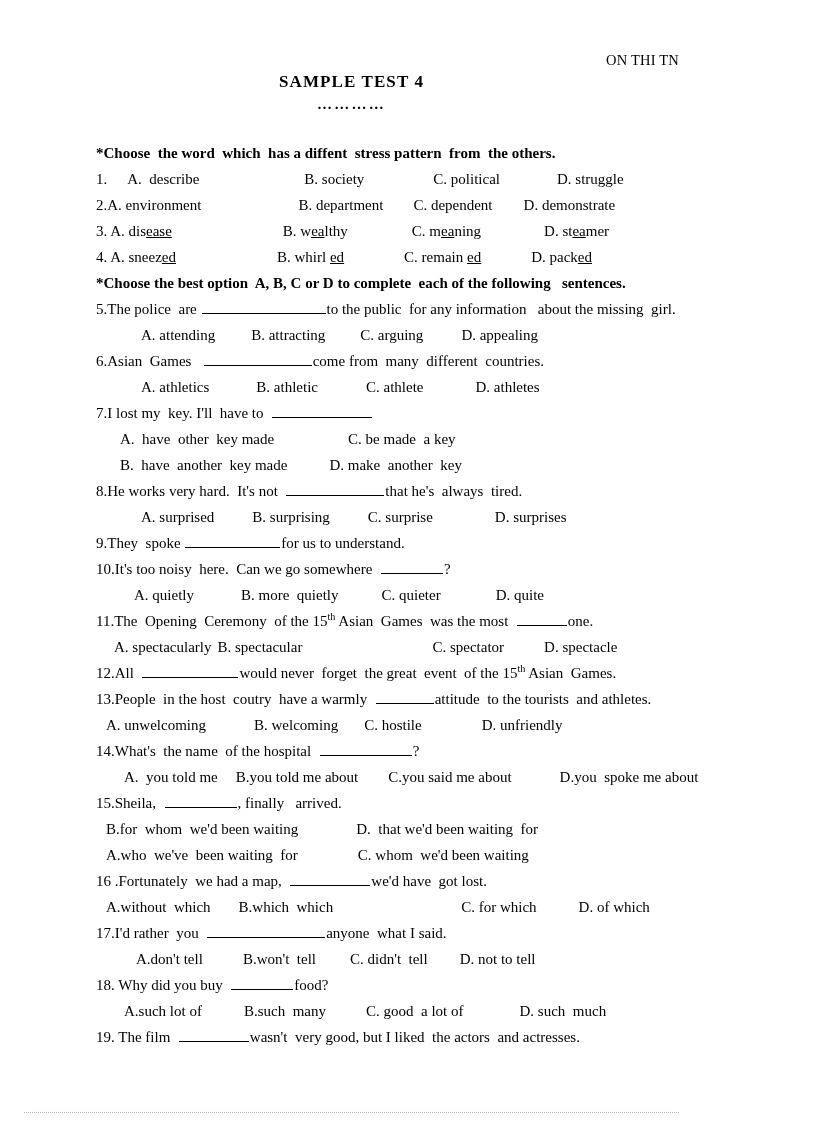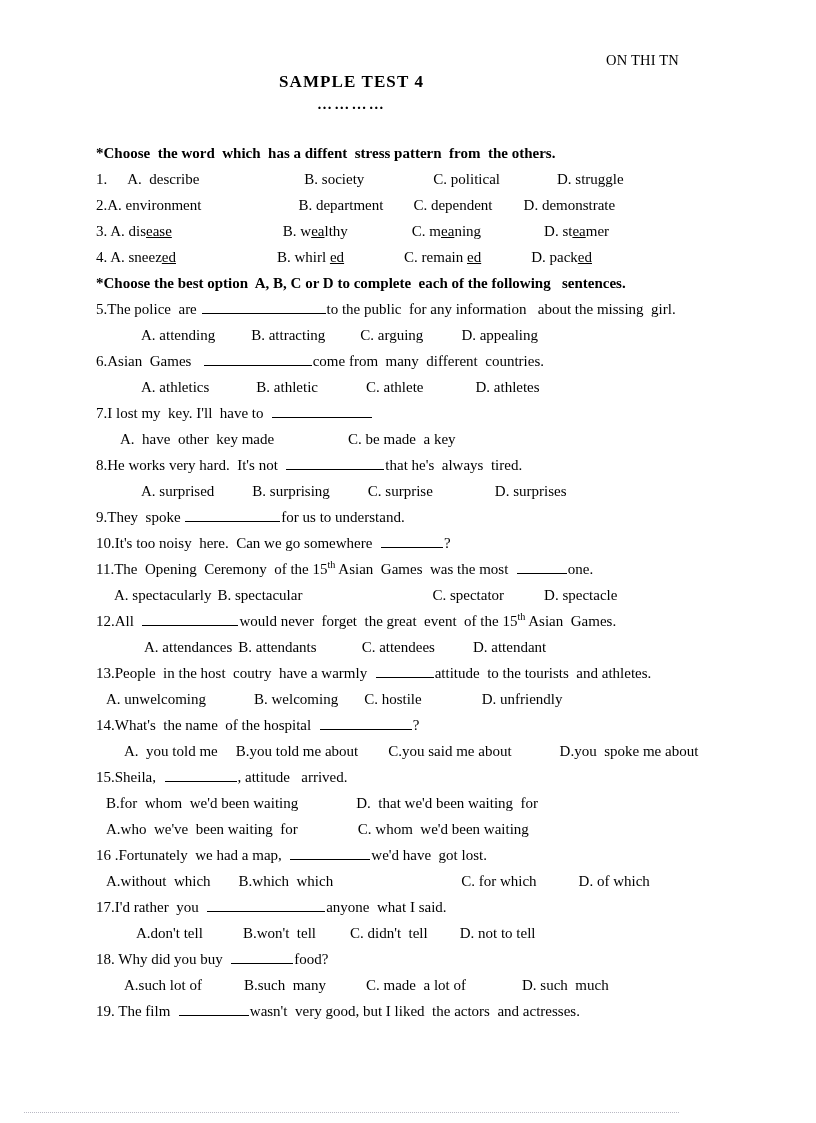--- a/index.html
+++ b/index.html
@@ -115,52 +115,53 @@
     <div class="instr">*Choose the best option  A, B, C or D to complete  each of the following   sentences.</div>
 
     <div class="ln"><span>5.The police  are </span><span class="blank" style="width:124px"></span><span>to the public  for any information   about the missing  girl.</span></div>
     <div class="ln"><span style="display:inline-block;width:45px"></span><span>A. attending</span><span style="display:inline-block;width:36px"></span><span>B. attracting</span><span style="display:inline-block;width:35px"></span><span>C. arguing</span><span style="display:inline-block;width:38px"></span><span>D. appealing</span></div>
 
     <div class="ln"><span>6.Asian  Games   </span><span class="blank" style="width:108px"></span><span>come from  many  different  countries.</span></div>
     <div class="ln"><span style="display:inline-block;width:45px"></span><span>A. athletics</span><span style="display:inline-block;width:47px"></span><span>B. athletic</span><span style="display:inline-block;width:48px"></span><span>C. athlete</span><span style="display:inline-block;width:52px"></span><span>D. athletes</span></div>
 
     <div class="ln"><span>7.I lost my  key. I'll  have to  </span><span class="blank" style="width:100px"></span></div>
     <div class="ln"><span style="display:inline-block;width:24px"></span><span>A.  have  other  key made</span><span style="display:inline-block;width:74px"></span><span>C. be made  a key</span></div>
+    <div class="ln"><span style="display:inline-block;width:24px"></span><span>B.  have  another  key made</span><span style="display:inline-block;width:42px"></span><span>D. make  another  key</span></div>
 
     <div class="ln"><span>8.He works very hard.  It's not  </span><span class="blank" style="width:98px"></span><span>that he's  always  tired.</span></div>
     <div class="ln"><span style="display:inline-block;width:45px"></span><span>A. surprised</span><span style="display:inline-block;width:38px"></span><span>B. surprising</span><span style="display:inline-block;width:38px"></span><span>C. surprise</span><span style="display:inline-block;width:62px"></span><span>D. surprises</span></div>
 
     <div class="ln"><span>9.They  spoke </span><span class="blank" style="width:95px"></span><span>for us to understand.</span></div>
 
     <div class="ln"><span>10.It's too noisy  here.  Can we go somewhere  </span><span class="blank" style="width:62px"></span><span>?</span></div>
+    <div class="ln"><span style="display:inline-block;width:38px"></span><span>A. quietly</span><span style="display:inline-block;width:47px"></span><span>B. more  quietly</span><span style="display:inline-block;width:43px"></span><span>C. quieter</span><span style="display:inline-block;width:55px"></span><span>D. quite</span></div>
 
     <div class="ln"><span>11.The  Opening  Ceremony  of the 15</span><sup>th</sup><span> Asian  Games  was the most  </span><span class="blank" style="width:50px"></span><span>one.</span></div>
     <div class="ln"><span style="display:inline-block;width:18px"></span><span>A. spectacularly</span><span style="display:inline-block;width:6px"></span><span>B. spectacular</span><span style="display:inline-block;width:130px"></span><span>C. spectator</span><span style="display:inline-block;width:40px"></span><span>D. spectacle</span></div>
 
     <div class="ln"><span>12.All  </span><span class="blank" style="width:96px"></span><span>would never  forget  the great  event  of the 15</span><sup>th</sup><span> Asian  Games.</span></div>
-    <div class="ln"><span style="display:inline-block;width:48px"></span><span>A. attendances</span><span style="display:inline-block;width:6px"></span><span>B. attendants</span><span style="display:inline-block;width:45px"></span><span>C. attendees</span><span style="display:inline-block;width:38px"></span><span>D. attendant</span></div>
 
     <div class="ln"><span>13.People  in the host  coutry  have a warmly  </span><span class="blank" style="width:58px"></span><span>attitude  to the tourists  and athletes.</span></div>
     <div class="ln"><span style="display:inline-block;width:10px"></span><span>A. unwelcoming</span><span style="display:inline-block;width:48px"></span><span>B. welcoming</span><span style="display:inline-block;width:26px"></span><span>C. hostile</span><span style="display:inline-block;width:60px"></span><span>D. unfriendly</span></div>
 
     <div class="ln"><span>14.What's  the name  of the hospital  </span><span class="blank" style="width:92px"></span><span>?</span></div>
     <div class="ln"><span style="display:inline-block;width:28px"></span><span>A.  you told me</span><span style="display:inline-block;width:18px"></span><span>B.you told me about</span><span style="display:inline-block;width:30px"></span><span>C.you said me about</span><span style="display:inline-block;width:48px"></span><span>D.you  spoke me about</span></div>
 
-    <div class="ln"><span>15.Sheila,  </span><span class="blank" style="width:72px"></span><span>, attitude   arrived.</span></div>
+    <div class="ln"><span>15.Sheila,  </span><span class="blank" style="width:72px"></span><span>, finally   arrived.</span></div>
     <div class="ln"><span style="display:inline-block;width:10px"></span><span>B.for  whom  we'd been waiting</span><span style="display:inline-block;width:58px"></span><span>D.  that we'd been waiting  for</span></div>
     <div class="ln"><span style="display:inline-block;width:10px"></span><span>A.who  we've  been waiting  for</span><span style="display:inline-block;width:60px"></span><span>C. whom  we'd been waiting</span></div>
 
     <div class="ln"><span>16 .Fortunately  we had a map,  </span><span class="blank" style="width:80px"></span><span>we'd have  got lost.</span></div>
     <div class="ln"><span style="display:inline-block;width:10px"></span><span>A.without  which</span><span style="display:inline-block;width:28px"></span><span>B.which  which</span><span style="display:inline-block;width:128px"></span><span>C. for which</span><span style="display:inline-block;width:42px"></span><span>D. of which</span></div>
 
     <div class="ln"><span>17.I'd rather  you  </span><span class="blank" style="width:118px"></span><span>anyone  what I said.</span></div>
     <div class="ln"><span style="display:inline-block;width:40px"></span><span>A.don't tell</span><span style="display:inline-block;width:40px"></span><span>B.won't  tell</span><span style="display:inline-block;width:34px"></span><span>C. didn't  tell</span><span style="display:inline-block;width:32px"></span><span>D. not to tell</span></div>
 
     <div class="ln"><span>18. Why did you buy  </span><span class="blank" style="width:62px"></span><span>food?</span></div>
-    <div class="ln"><span style="display:inline-block;width:28px"></span><span>A.such lot of</span><span style="display:inline-block;width:42px"></span><span>B.such  many</span><span style="display:inline-block;width:40px"></span><span>C. made  a lot of</span><span style="display:inline-block;width:56px"></span><span>D. such  much</span></div>
+    <div class="ln"><span style="display:inline-block;width:28px"></span><span>A.such lot of</span><span style="display:inline-block;width:42px"></span><span>B.such  many</span><span style="display:inline-block;width:40px"></span><span>C. good  a lot of</span><span style="display:inline-block;width:56px"></span><span>D. such  much</span></div>
 
     <div class="ln"><span>19. The film  </span><span class="blank" style="width:70px"></span><span>wasn't  very good, but I liked  the actors  and actresses.</span></div>
 
   </div>
 
   <div class="footrule"></div>
 
 </div>
 
 </body></html>

